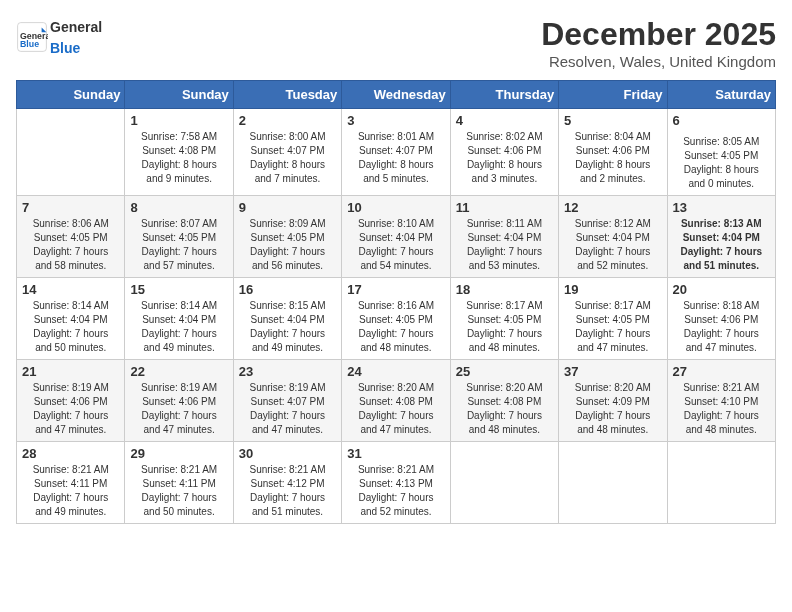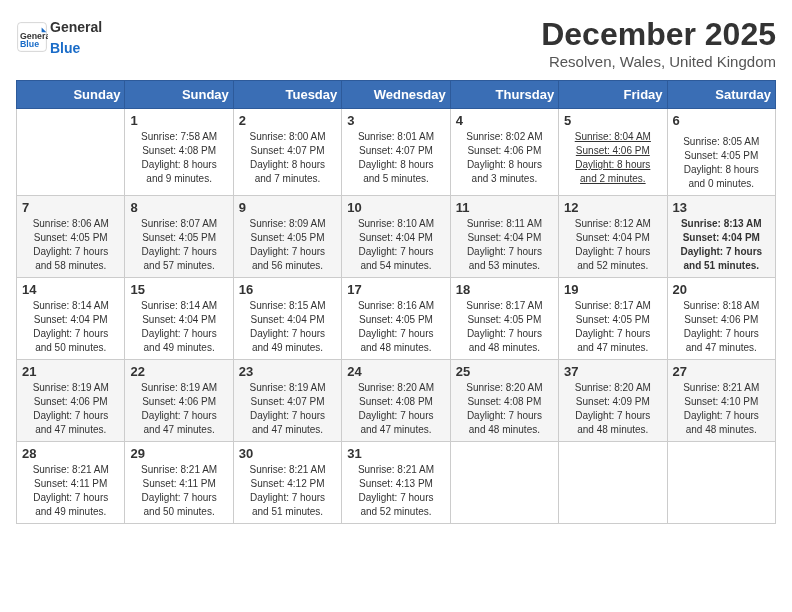--- a/index.html
+++ b/index.html
@@ -142,21 +142,21 @@
         </td>
         <td>
           <span class="day-num">4</span>
           <div class="day-info" style="white-space: pre-line;">Sunrise: 8:02 AM
 Sunset: 4:06 PM
 Daylight: 8 hours
 and 3 minutes.</div>
         </td>
         <td>
           <span class="day-num">5</span>
-          <div class="day-info" style="white-space: pre-line; text-decoration: underline;">Sunrise: 8:04 AM
+          <div class="day-info" style="white-space: pre-line;">Sunrise: 8:04 AM
 Sunset: 4:06 PM
 Daylight: 8 hours
 and 2 minutes.</div>
         </td>
         <td>
           <span class="day-num">6</span>
           <div class="day-info" style="white-space: pre-line; margin-top: 7px;">Sunrise: 8:05 AM
 Sunset: 4:05 PM
 Daylight: 8 hours
 and 0 minutes.</div>

